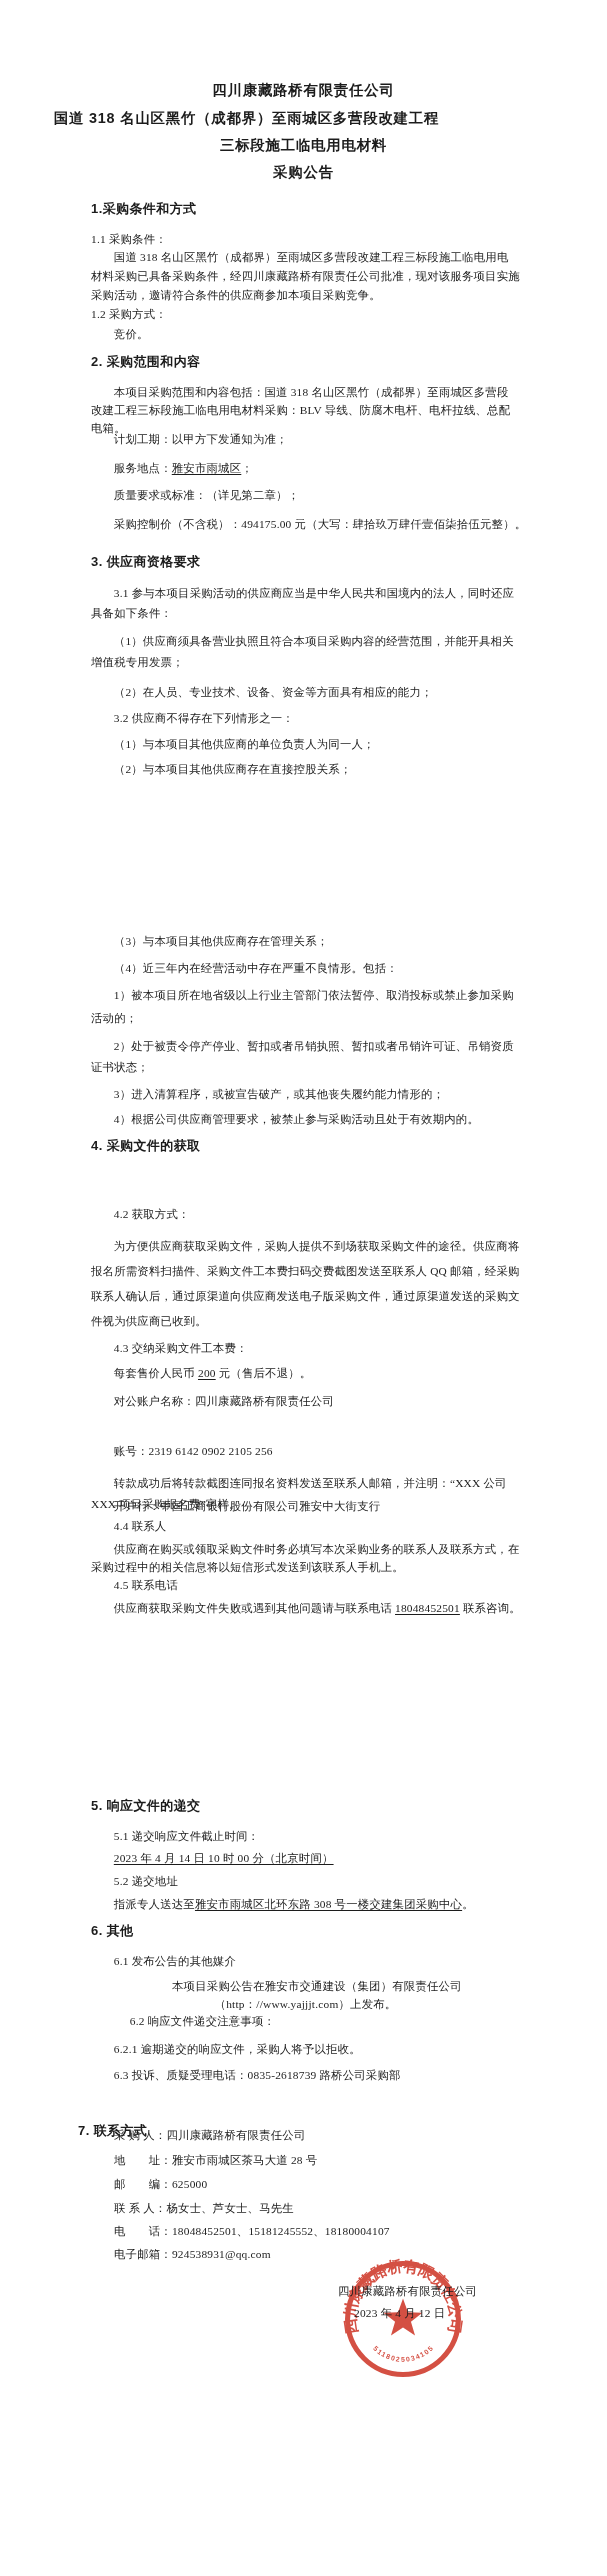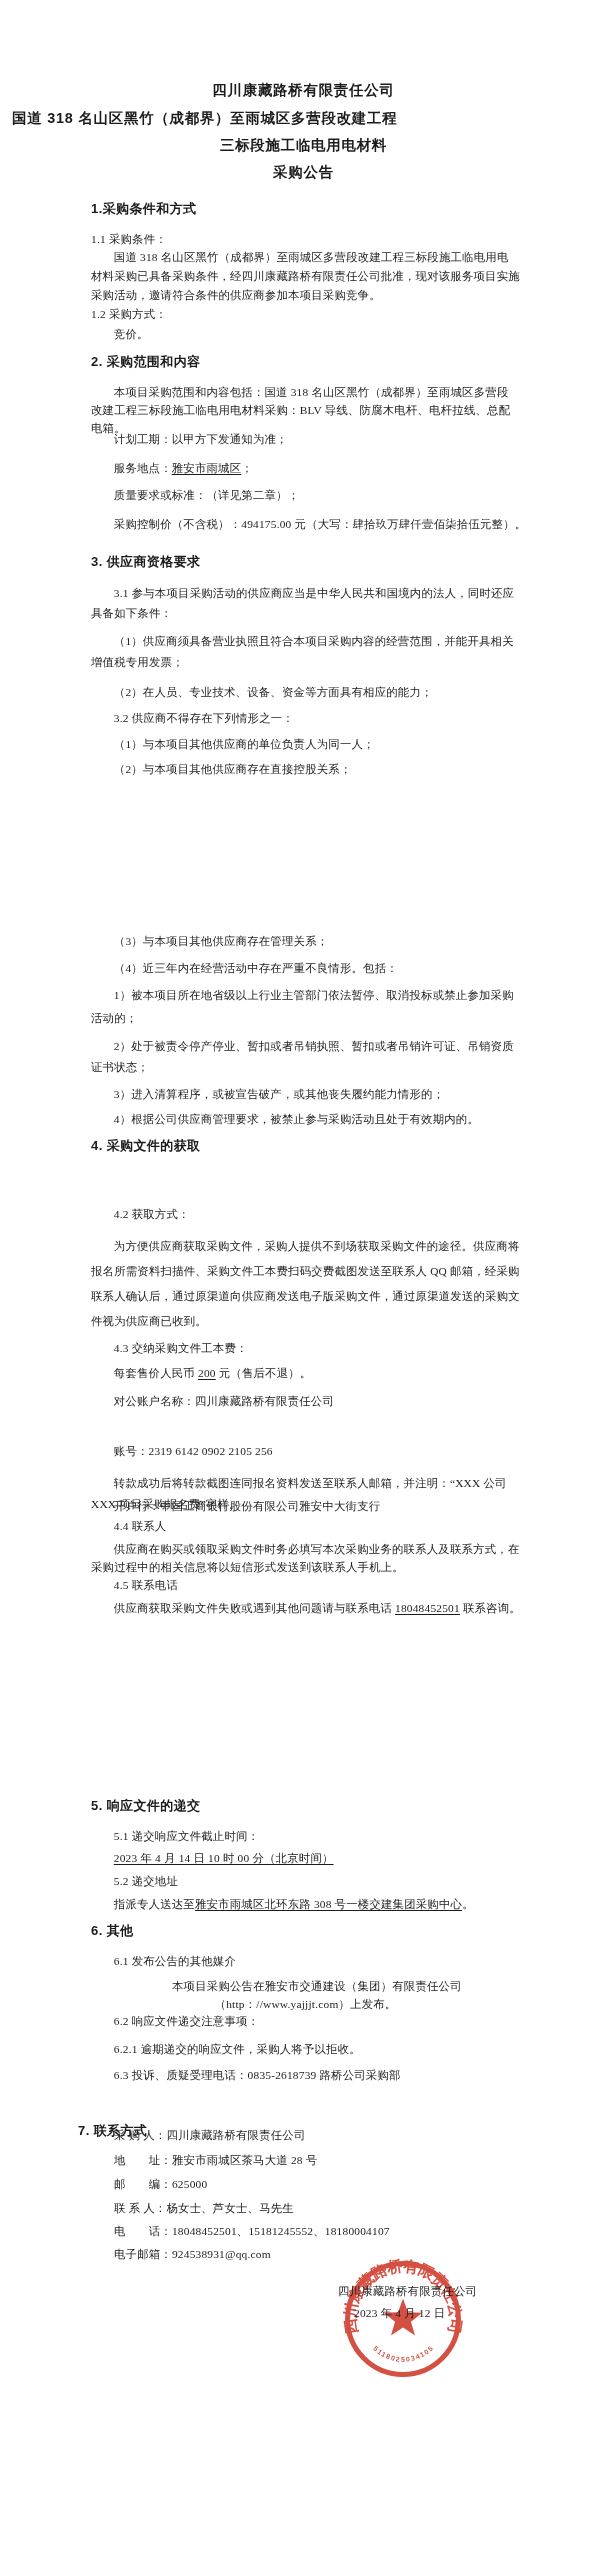--- a/index.html
+++ b/index.html
@@ -33,21 +33,21 @@
       </text>
       <polygon fill="#cf382a" points="85,57 91.8,75.7 111.6,76.3 95.9,88.6 101.5,107.7 85,96.5 68.5,107.7 74.1,88.6 58.4,76.3 78.2,75.7"></polygon>
       <text class="seal-num" font-size="9.5" fill="#cf382a">
         <textPath id="seal-number-arc" href="#sealBotArc" startOffset="50%" text-anchor="middle" textLength="92" lengthAdjust="spacing" fill="#cf382a">5118025034105</textPath>
       </text>
     </svg>
   </div>
 
   <div class="blocks-layer" id="blocks-layer">
       <div class="blk title" style="line-height: 27px; top: 77px; left: 0px; width: 607px; text-align: center;"><span>四川康藏路桥有限责任公司</span></div>
-      <div class="blk title" style="line-height: 27px; top: 105px; left: 12px; width: 493px; "><span>国道 318 名山区黑竹（成都界）至雨城区多营段改建工程</span></div>
+      <div class="blk title" style="line-height: 27px; top: 105px; left: 0px; width: 493px; text-align: center;"><span>国道 318 名山区黑竹（成都界）至雨城区多营段改建工程</span></div>
       <div class="blk title" style="line-height: 27px; top: 159px; left: 0px; width: 607px; text-align: center;"><span>采购公告</span></div>
       <div class="blk title" style="line-height: 27px; top: 132px; left: 0px; width: 607px; text-align: center;"><span>三标段施工临电用电材料</span></div>
       <div class="blk heading" style="line-height: 18px; top: 200px; left: 91px; white-space: nowrap;"><span>1.采购条件和方式</span></div>
       <div class="blk" style="line-height: 20px; top: 229px; left: 91px; white-space: nowrap;"><span class="b">1.1 </span><span>采购条件：</span></div>
       <div class="blk" style="line-height: 19px; top: 248px; left: 91px; width: 429px; text-indent: 2em;"><span>国道 318 名山区黑竹（成都界）至雨城区多营段改建工程三标段施工临电用电材料采购已具备采购条件，经四川康藏路桥有限责任公司批准，现对该服务项目实施采购活动，邀请符合条件的供应商参加本项目采购竞争。</span></div>
       <div class="blk" style="line-height: 20px; top: 304px; left: 91px; white-space: nowrap;"><span class="b">1.2 </span><span>采购方式：</span></div>
       <div class="blk" style="line-height: 20px; top: 324px; left: 91px; white-space: nowrap; text-indent: 2em;"><span>竞价。</span></div>
       <div class="blk heading" style="line-height: 18px; top: 353px; left: 91px; white-space: nowrap;"><span>2. 采购范围和内容</span></div>
       <div class="blk" style="line-height: 18px; top: 383px; left: 91px; width: 429px; text-indent: 2em;"><span>本项目采购范围和内容包括：国道 318 名山区黑竹（成都界）至雨城区多营段改建工程三标段施工临电用电材料采购：BLV 导线、防腐木电杆、电杆拉线、总配电箱。</span></div>
       <div class="blk" style="line-height: 20px; top: 429px; left: 91px; white-space: nowrap; text-indent: 2em;"><span>计划工期：以甲方下发通知为准；</span></div>
@@ -81,21 +81,21 @@
       <div class="blk" style="line-height: 20px; top: 1575px; left: 91px; white-space: nowrap; text-indent: 2em;"><span class="b">4.5 </span><span>联系电话</span></div>
       <div class="blk" style="line-height: 20px; top: 1598px; left: 91px; white-space: nowrap; text-indent: 2em;"><span>供应商获取采购文件失败或遇到其他问题请与联系电话 </span><span class="u">18048452501</span><span> 联系咨询。</span></div>
       <div class="blk heading" style="line-height: 18px; top: 1797px; left: 91px; white-space: nowrap;"><span>5. 响应文件的递交</span></div>
       <div class="blk" style="line-height: 20px; top: 1826px; left: 91px; white-space: nowrap; text-indent: 2em;"><span class="b">5.1 </span><span>递交响应文件截止时间：</span></div>
       <div class="blk" style="line-height: 20px; top: 1848px; left: 91px; white-space: nowrap; text-indent: 2em;"><span class="u">2023 年 4 月 14 日 10 时 00 分（北京时间） </span></div>
       <div class="blk" style="line-height: 20px; top: 1871px; left: 91px; white-space: nowrap; text-indent: 2em;"><span class="b">5.2 </span><span>递交地址</span></div>
       <div class="blk" style="line-height: 20px; top: 1894px; left: 91px; white-space: nowrap; text-indent: 2em;"><span>指派专人送达至</span><span class="u">雅安市雨城区北环东路 308 号一楼交建集团采购中心</span><span>。</span></div>
       <div class="blk heading" style="line-height: 18px; top: 1922px; left: 91px; white-space: nowrap;"><span>6. 其他</span></div>
       <div class="blk" style="line-height: 20px; top: 1951px; left: 91px; white-space: nowrap; text-indent: 2em;"><span class="b">6.1 </span><span>发布公告的其他媒介</span></div>
       <div class="blk" style="line-height: 17.5px; top: 1978px; left: 91px; width: 429px; text-indent: 2em; text-align: center;"><span>本项目采购公告在雅安市交通建设（集团）有限责任公司（http：//www.yajjjt.com）上发布。</span></div>
-      <div class="blk" style="line-height: 20px; top: 2011px; left: 91px; white-space: nowrap; text-indent: 2em; text-align: center;"><span class="b">6.2 </span><span>响应文件递交注意事项：</span></div>
+      <div class="blk" style="line-height: 20px; top: 2011px; left: 107px; white-space: nowrap; text-indent: 2em; text-align: center;"><span class="b">6.2 </span><span>响应文件递交注意事项：</span></div>
       <div class="blk" style="line-height: 20px; top: 2039px; left: 91px; white-space: nowrap; text-indent: 2em;"><span class="b">6.2.1 </span><span>逾期递交的响应文件，采购人将予以拒收。</span></div>
       <div class="blk" style="line-height: 20px; top: 2065px; left: 91px; white-space: nowrap; text-indent: 2em;"><span class="b">6.3 投诉、质疑受理电话：0835-2618739 路桥公司采购部</span></div>
       <div class="blk heading" style="line-height: 18px; top: 2094px; left: 78px; white-space: nowrap; margin-top: 28px;"><span>7. 联系方式</span></div>
       <div class="blk" style="line-height: 20px; top: 2125px; left: 114px; white-space: nowrap;"><span>采 购 人：四川康藏路桥有限责任公司</span></div>
       <div class="blk" style="line-height: 20px; top: 2150px; left: 114px; white-space: nowrap;"><span>地　　址：雅安市雨城区茶马大道 28 号</span></div>
       <div class="blk" style="line-height: 20px; top: 2174px; left: 114px; white-space: nowrap;"><span>邮　　编：625000</span></div>
       <div class="blk" style="line-height: 20px; top: 2198px; left: 114px; white-space: nowrap;"><span>联 系 人：杨女士、芦女士、马先生</span></div>
       <div class="blk" style="line-height: 20px; top: 2221px; left: 114px; white-space: nowrap;"><span>电　　话：18048452501、15181245552、18180004107</span></div>
       <div class="blk" style="line-height: 20px; top: 2244px; left: 114px; white-space: nowrap;"><span>电子邮箱：924538931@qq.com</span></div>
       <div class="blk" style="line-height: 20px; top: 2281px; left: 338px; white-space: nowrap;"><span>四川康藏路桥有限责任公司</span></div>

